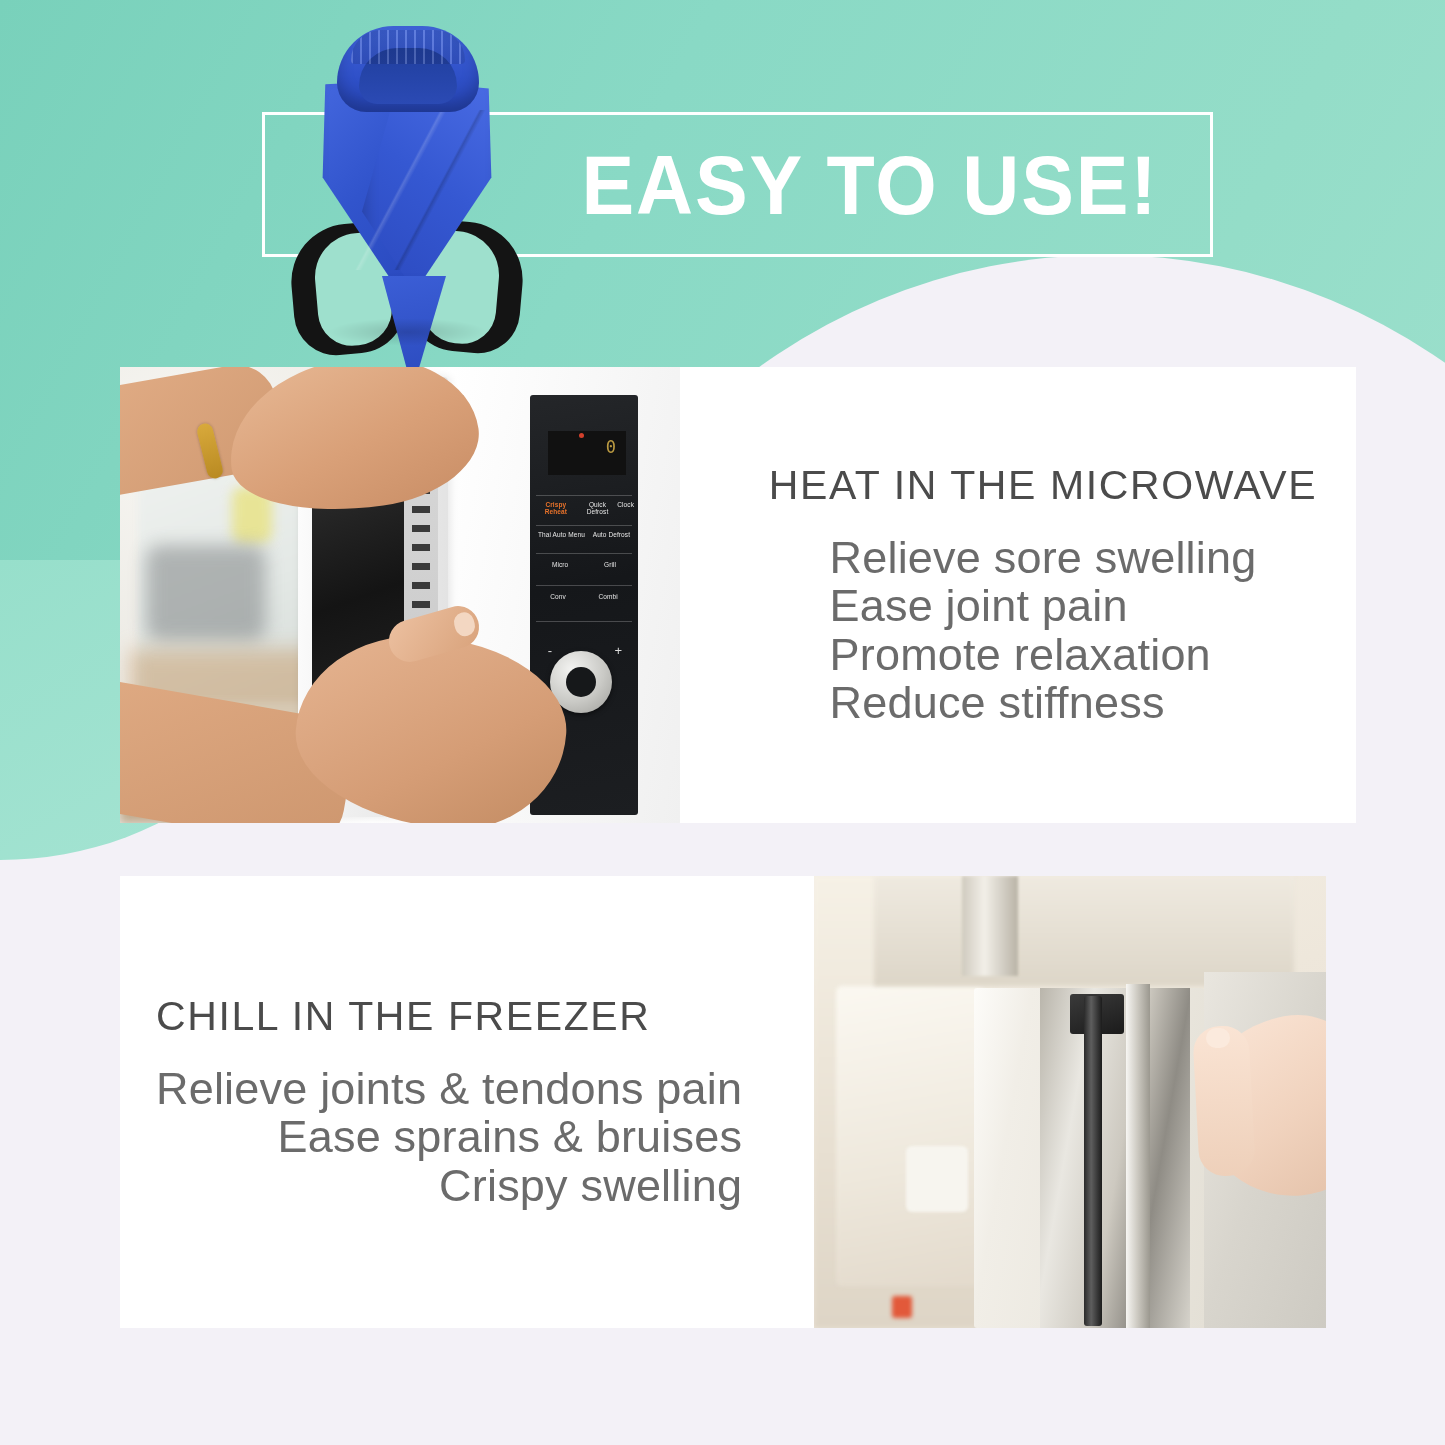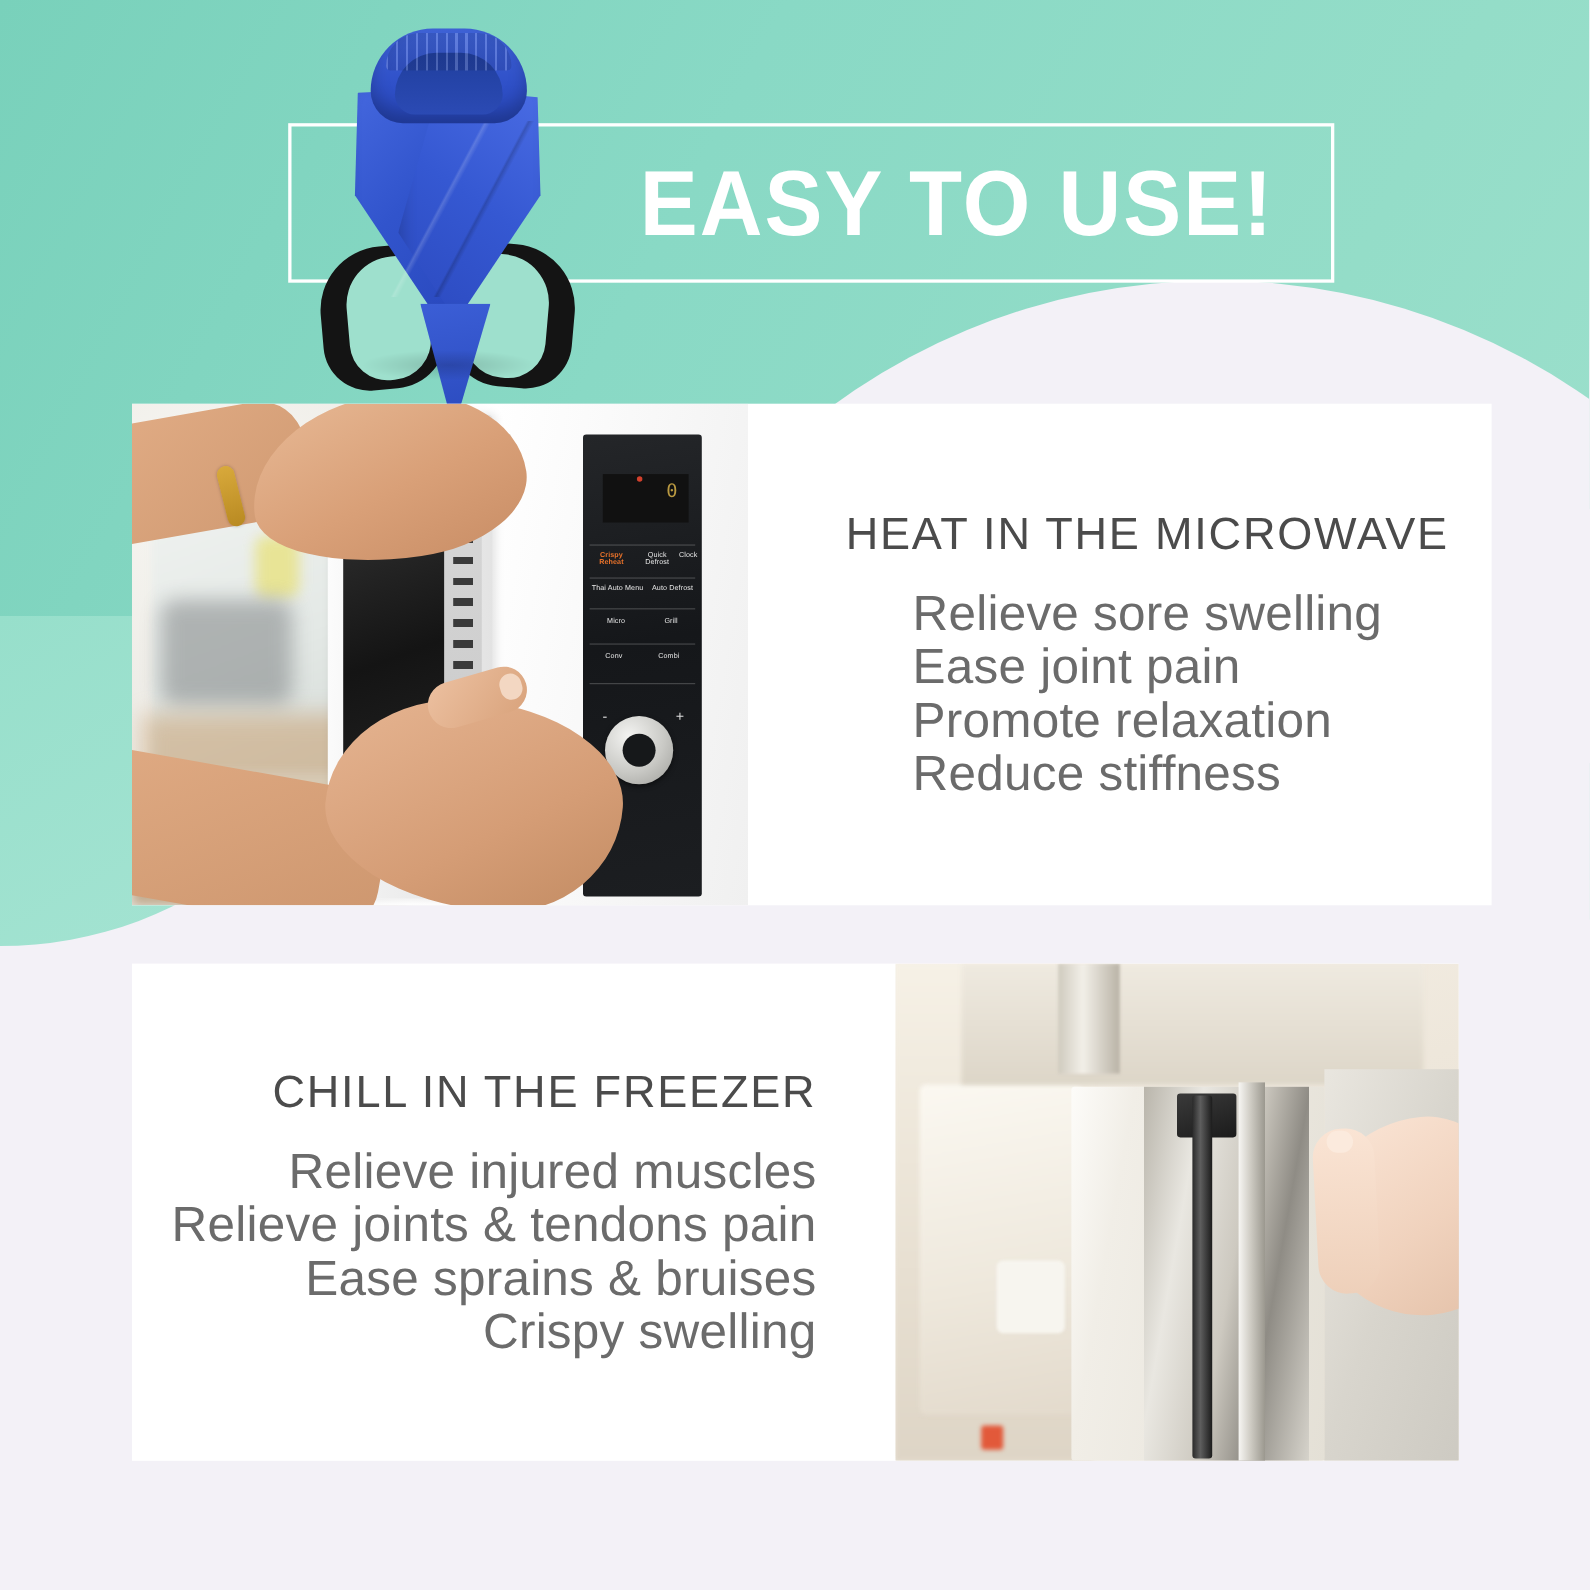--- a/index.html
+++ b/index.html
@@ -247,21 +247,21 @@
   .photo-fz { width: 540px; height: 452px; }
 
   .text-pane {
     flex: 1 1 auto;
     padding: 0 36px;
     display: flex;
     flex-direction: column;
     justify-content: center;
   }
   .text-pane.left-align { align-items: center; text-align: left; padding-left: 86px; }
-  .text-pane.right-align { align-items: flex-end; text-align: right; padding-right: 72px; }
+  .text-pane.right-align { align-items: flex-start; text-align: right; padding-right: 72px; }
 
   .sec-title {
     color: #4b4b4b;
     font-size: 41px;
     font-weight: 400;
     letter-spacing: 1.6px;
     line-height: 1.1;
     margin: 0 0 26px 0;
     white-space: nowrap;
   }
@@ -711,21 +711,20 @@
         <li>Reduce stiffness</li>
       </ul>
     </div>
   </div>
 
   <div class="card card-chill">
 
     <div class="text-pane right-align">
       <div class="sec-title">CHILL IN THE FREEZER</div>
       <ul class="bullets">
-        <li>Relieve injured muscles</li>
         <li>Relieve joints &amp; tendons pain</li>
         <li>Ease sprains &amp; bruises</li>
         <li>Crispy swelling</li>
       </ul>
     </div>
 
     <div class="photo photo-fz">
       <div class="fz-bg"></div>
       <div class="fz-wall"></div>
       <div class="fz-shelf"></div>

